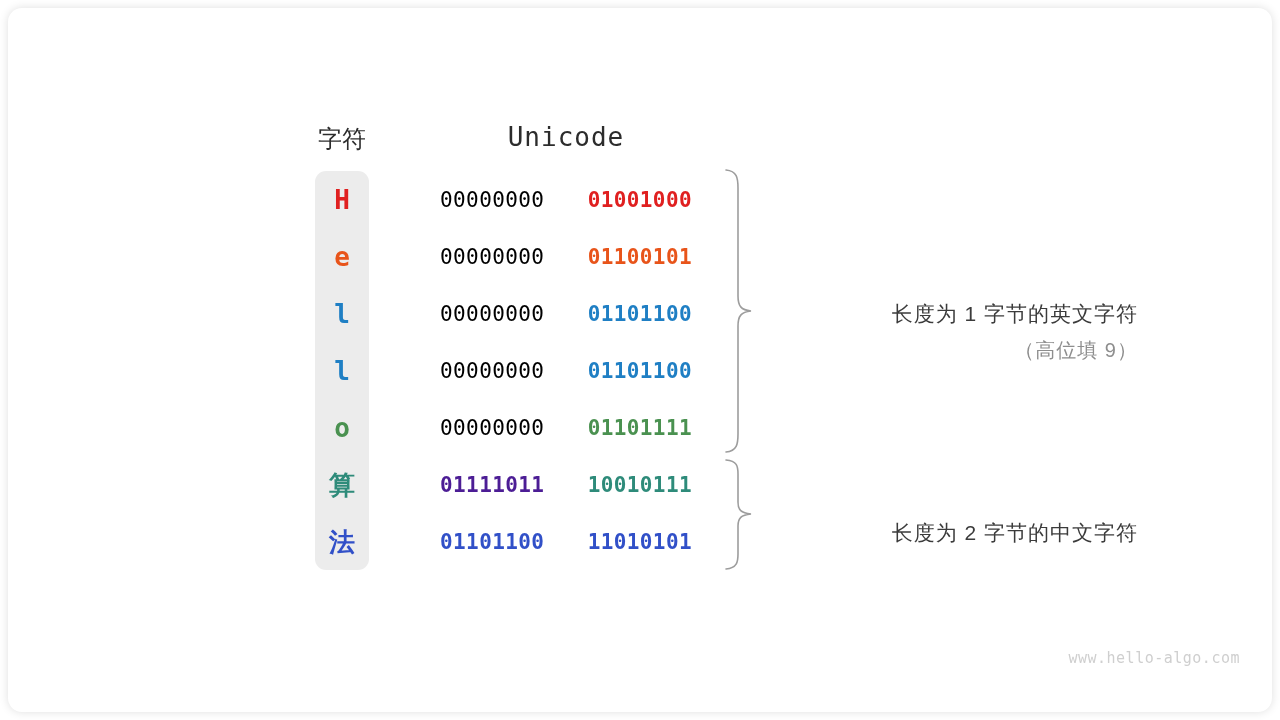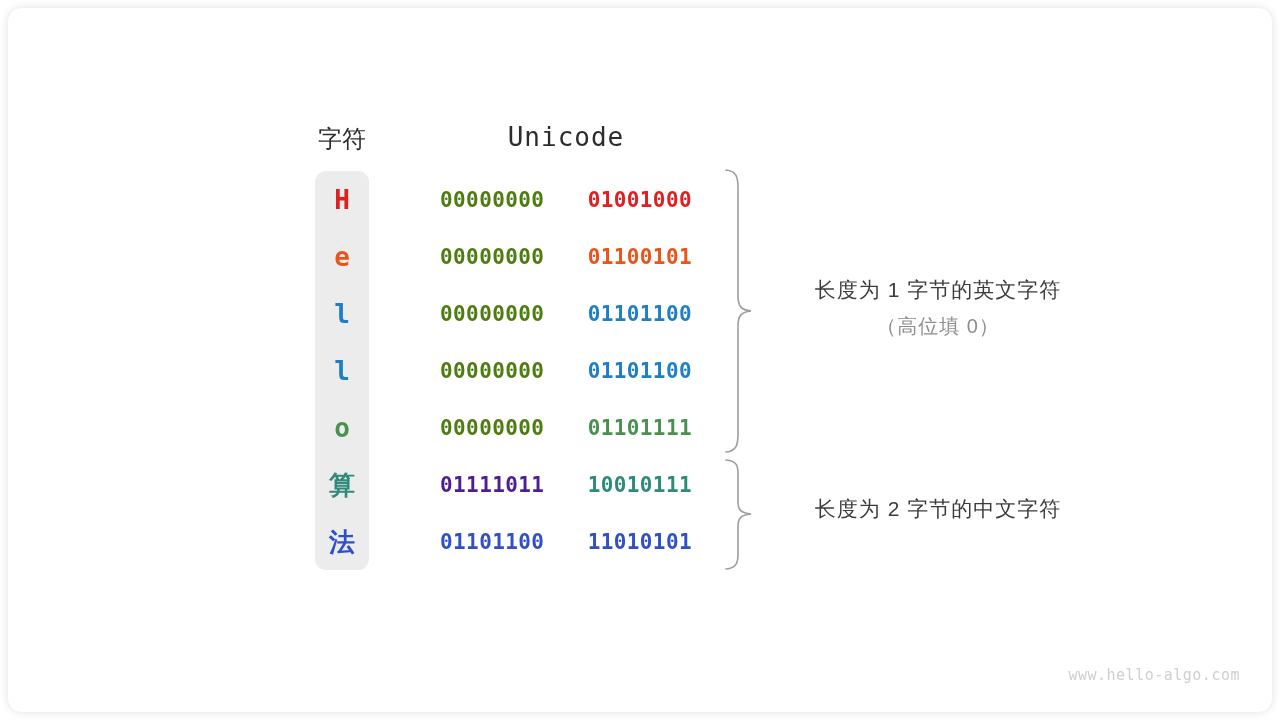--- a/index.html
+++ b/index.html
@@ -81,61 +81,62 @@
     width: 252px;
     height: 57px;
     display: flex;
     align-items: center;
     justify-content: space-between;
     font-family: "DejaVu Sans Mono", monospace;
     font-size: 21px;
     letter-spacing: 0.4px;
     white-space: nowrap;
   }
-  .byte-hi { color: #4d7c0f; font-weight: bold; }
+  .byte-hi { color: #000000; font-weight: normal; }
   .byte-lo { font-weight: bold; }
   .byte-hi.strong { font-weight: bold; }
 
   
   .brace {
     position: absolute;
     overflow: visible;
   }
   .brace path {
     fill: none;
     stroke: #9d9d9d;
     stroke-width: 1.6;
     stroke-linecap: round;
   }
 
   
   .anno {
     position: absolute;
-    text-align: center;
+    text-align: right;
     white-space: nowrap;
+    margin-top: 24px;
   }
   .anno-main {
     font-size: 21px;
     color: #3b3b3b;
     letter-spacing: 1px;
   }
   .anno-sub {
     font-size: 20px;
     color: #8e8e8e;
     letter-spacing: 1px;
     margin-top: 9px;
   }
   #anno-1 { left: 730px; top: 268px; width: 400px; }
   #anno-2 { left: 730px; top: 487px; width: 400px; }
 
   
   #watermark {
     position: absolute;
     right: 32px;
-    bottom: 28px;
+    bottom: 45px;
     font-family: "DejaVu Sans Mono", monospace;
     font-size: 15px;
     color: #cfcfcf;
     letter-spacing: 0.5px;
   }
 </style>
 </head>
 <body>
 
 <div id="card">
@@ -201,21 +202,21 @@
   <svg class="brace" id="brace-1" style="left:715px; top:160px;" width="34" height="286" viewBox="0 0 34 286">
     <path d="M 3 2 C 14 3 15 10 15 20 L 15 128 C 15 138 18 142 28 143 C 18 144 15 148 15 158 L 15 266 C 15 276 14 283 3 284"></path>
   </svg>
 
   <svg class="brace" id="brace-2" style="left:715px; top:450px;" width="34" height="113" viewBox="0 0 34 113">
     <path d="M 3 2 C 14 3 15 8 15 16 L 15 44 C 15 52 18 55 28 56 C 18 57 15 60 15 68 L 15 96 C 15 104 14 110 3 111"></path>
   </svg>
 
   <div class="anno" id="anno-1">
     <div class="anno-main">长度为 1 字节的英文字符</div>
-    <div class="anno-sub">（高位填 0）</div>
+    <div class="anno-sub">（高位填 9）</div>
   </div>
 
   <div class="anno" id="anno-2">
     <div class="anno-main">长度为 2 字节的中文字符</div>
   </div>
 
   <div id="watermark">www.hello-algo.com</div>
 
 </div>
 

